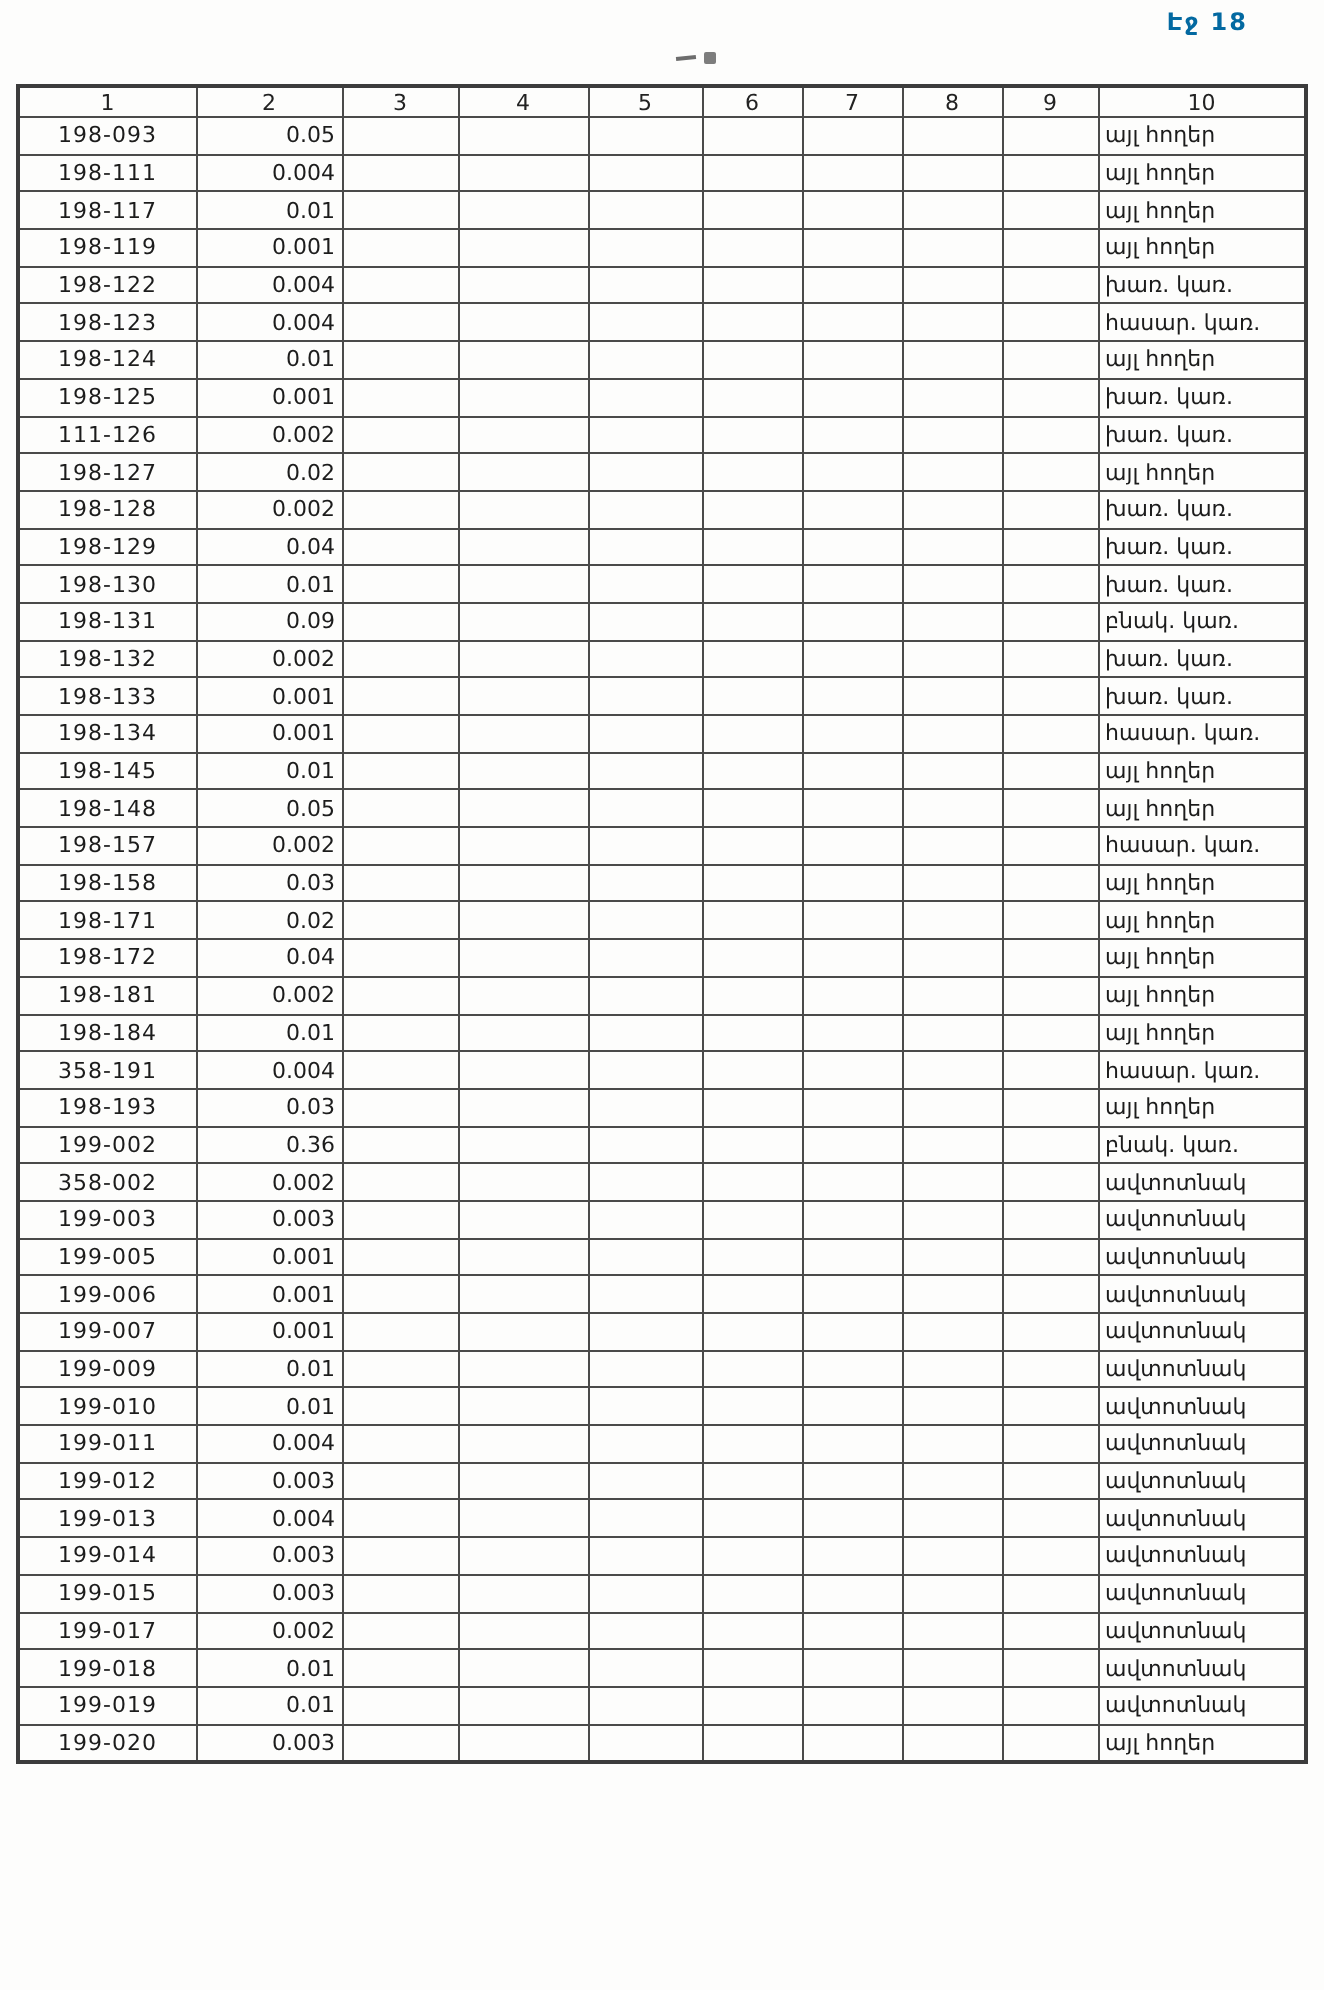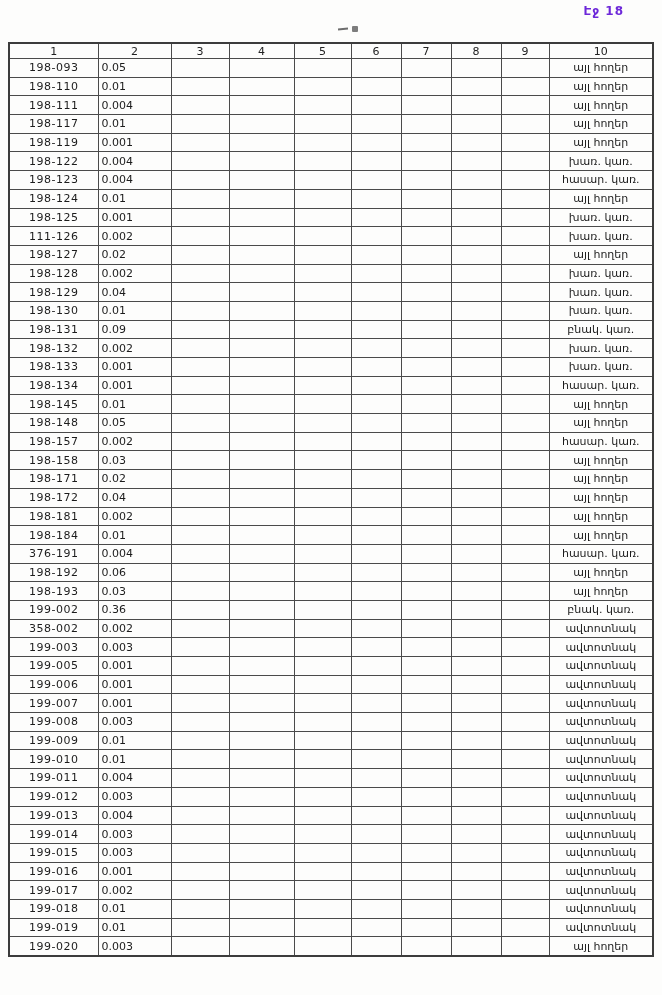--- a/index.html
+++ b/index.html
@@ -16,21 +16,21 @@
     font-family: "DejaVu Sans", sans-serif;
     color: #1c1c1c;
   }
   .page-number {
     position: absolute;
     top: 4px;
     right: 38px;
     font-size: 12px;
     font-weight: bold;
     letter-spacing: 1px;
-    color: #6d28d9;
+    color: #0369a1;
   }
   
   .artifact {
     position: absolute;
     background: #6d6d6d;
   }
   .artifact.a1 { top: 28px; left: 338px; width: 10px; height: 2px; transform: rotate(-6deg); }
   .artifact.a2 { top: 26px; left: 352px; width: 6px; height: 6px; border-radius: 1px; background: #7d7d7d; }
 
   table.doc-table {
@@ -54,23 +54,23 @@
     vertical-align: middle;
     font-weight: normal;
   }
   table.doc-table thead th {
     height: 14px;
     text-align: center;
     font-size: 11px;
     color: #222;
   }
   td.c1 { text-align: center;  padding-left: 5px; letter-spacing: 0.5px; }
-  td.c2 { text-align: left; }
+  td.c2 { text-align: right; }
   td.c3, td.c4, td.c5, td.c6, td.c7, td.c8, td.c9 { text-align: center; }
-  td.c10 { text-align: center; padding-left: 4px; font-size: 11px; }
+  td.c10 { text-align: left; padding-left: 4px; font-size: 11px; }
 </style>
 </head>
 <body>
 
 <div class="page">
 
   <div class="page-number">Էջ 18</div>
 
   <div class="artifact a1"></div>
   <div class="artifact a2"></div>
@@ -109,32 +109,20 @@
           <td class="c3"></td>
           <td class="c4"></td>
           <td class="c5"></td>
           <td class="c6"></td>
           <td class="c7"></td>
           <td class="c8"></td>
           <td class="c9"></td>
           <td class="c10">այլ հողեր</td>
         </tr>
         <tr>
-          <td class="c1">198-110</td>
-          <td class="c2">0.01</td>
-          <td class="c3"></td>
-          <td class="c4"></td>
-          <td class="c5"></td>
-          <td class="c6"></td>
-          <td class="c7"></td>
-          <td class="c8"></td>
-          <td class="c9"></td>
-          <td class="c10">այլ հողեր</td>
-        </tr>
-        <tr>
           <td class="c1">198-111</td>
           <td class="c2">0.004</td>
           <td class="c3"></td>
           <td class="c4"></td>
           <td class="c5"></td>
           <td class="c6"></td>
           <td class="c7"></td>
           <td class="c8"></td>
           <td class="c9"></td>
           <td class="c10">այլ հողեր</td>
@@ -409,42 +397,30 @@
           <td class="c3"></td>
           <td class="c4"></td>
           <td class="c5"></td>
           <td class="c6"></td>
           <td class="c7"></td>
           <td class="c8"></td>
           <td class="c9"></td>
           <td class="c10">այլ հողեր</td>
         </tr>
         <tr>
-          <td class="c1">376-191</td>
+          <td class="c1">358-191</td>
           <td class="c2">0.004</td>
           <td class="c3"></td>
           <td class="c4"></td>
           <td class="c5"></td>
           <td class="c6"></td>
           <td class="c7"></td>
           <td class="c8"></td>
           <td class="c9"></td>
           <td class="c10">հասար. կառ.</td>
-        </tr>
-        <tr>
-          <td class="c1">198-192</td>
-          <td class="c2">0.06</td>
-          <td class="c3"></td>
-          <td class="c4"></td>
-          <td class="c5"></td>
-          <td class="c6"></td>
-          <td class="c7"></td>
-          <td class="c8"></td>
-          <td class="c9"></td>
-          <td class="c10">այլ հողեր</td>
         </tr>
         <tr>
           <td class="c1">198-193</td>
           <td class="c2">0.03</td>
           <td class="c3"></td>
           <td class="c4"></td>
           <td class="c5"></td>
           <td class="c6"></td>
           <td class="c7"></td>
           <td class="c8"></td>
@@ -517,32 +493,20 @@
           <td class="c3"></td>
           <td class="c4"></td>
           <td class="c5"></td>
           <td class="c6"></td>
           <td class="c7"></td>
           <td class="c8"></td>
           <td class="c9"></td>
           <td class="c10">ավտոտնակ</td>
         </tr>
         <tr>
-          <td class="c1">199-008</td>
-          <td class="c2">0.003</td>
-          <td class="c3"></td>
-          <td class="c4"></td>
-          <td class="c5"></td>
-          <td class="c6"></td>
-          <td class="c7"></td>
-          <td class="c8"></td>
-          <td class="c9"></td>
-          <td class="c10">ավտոտնակ</td>
-        </tr>
-        <tr>
           <td class="c1">199-009</td>
           <td class="c2">0.01</td>
           <td class="c3"></td>
           <td class="c4"></td>
           <td class="c5"></td>
           <td class="c6"></td>
           <td class="c7"></td>
           <td class="c8"></td>
           <td class="c9"></td>
           <td class="c10">ավտոտնակ</td>
@@ -603,32 +567,20 @@
           <td class="c5"></td>
           <td class="c6"></td>
           <td class="c7"></td>
           <td class="c8"></td>
           <td class="c9"></td>
           <td class="c10">ավտոտնակ</td>
         </tr>
         <tr>
           <td class="c1">199-015</td>
           <td class="c2">0.003</td>
-          <td class="c3"></td>
-          <td class="c4"></td>
-          <td class="c5"></td>
-          <td class="c6"></td>
-          <td class="c7"></td>
-          <td class="c8"></td>
-          <td class="c9"></td>
-          <td class="c10">ավտոտնակ</td>
-        </tr>
-        <tr>
-          <td class="c1">199-016</td>
-          <td class="c2">0.001</td>
           <td class="c3"></td>
           <td class="c4"></td>
           <td class="c5"></td>
           <td class="c6"></td>
           <td class="c7"></td>
           <td class="c8"></td>
           <td class="c9"></td>
           <td class="c10">ավտոտնակ</td>
         </tr>
         <tr>

